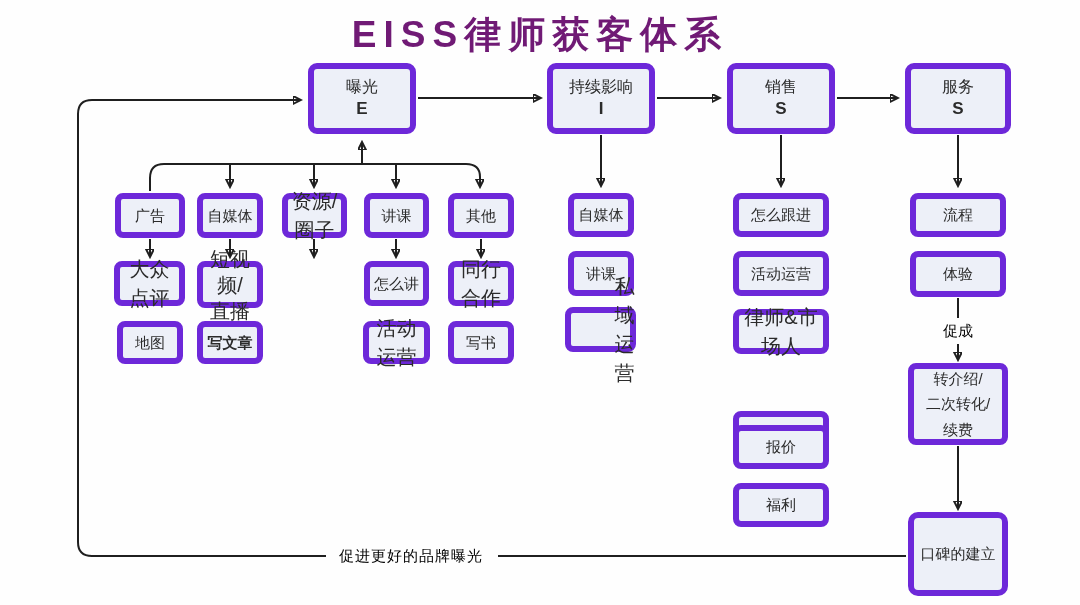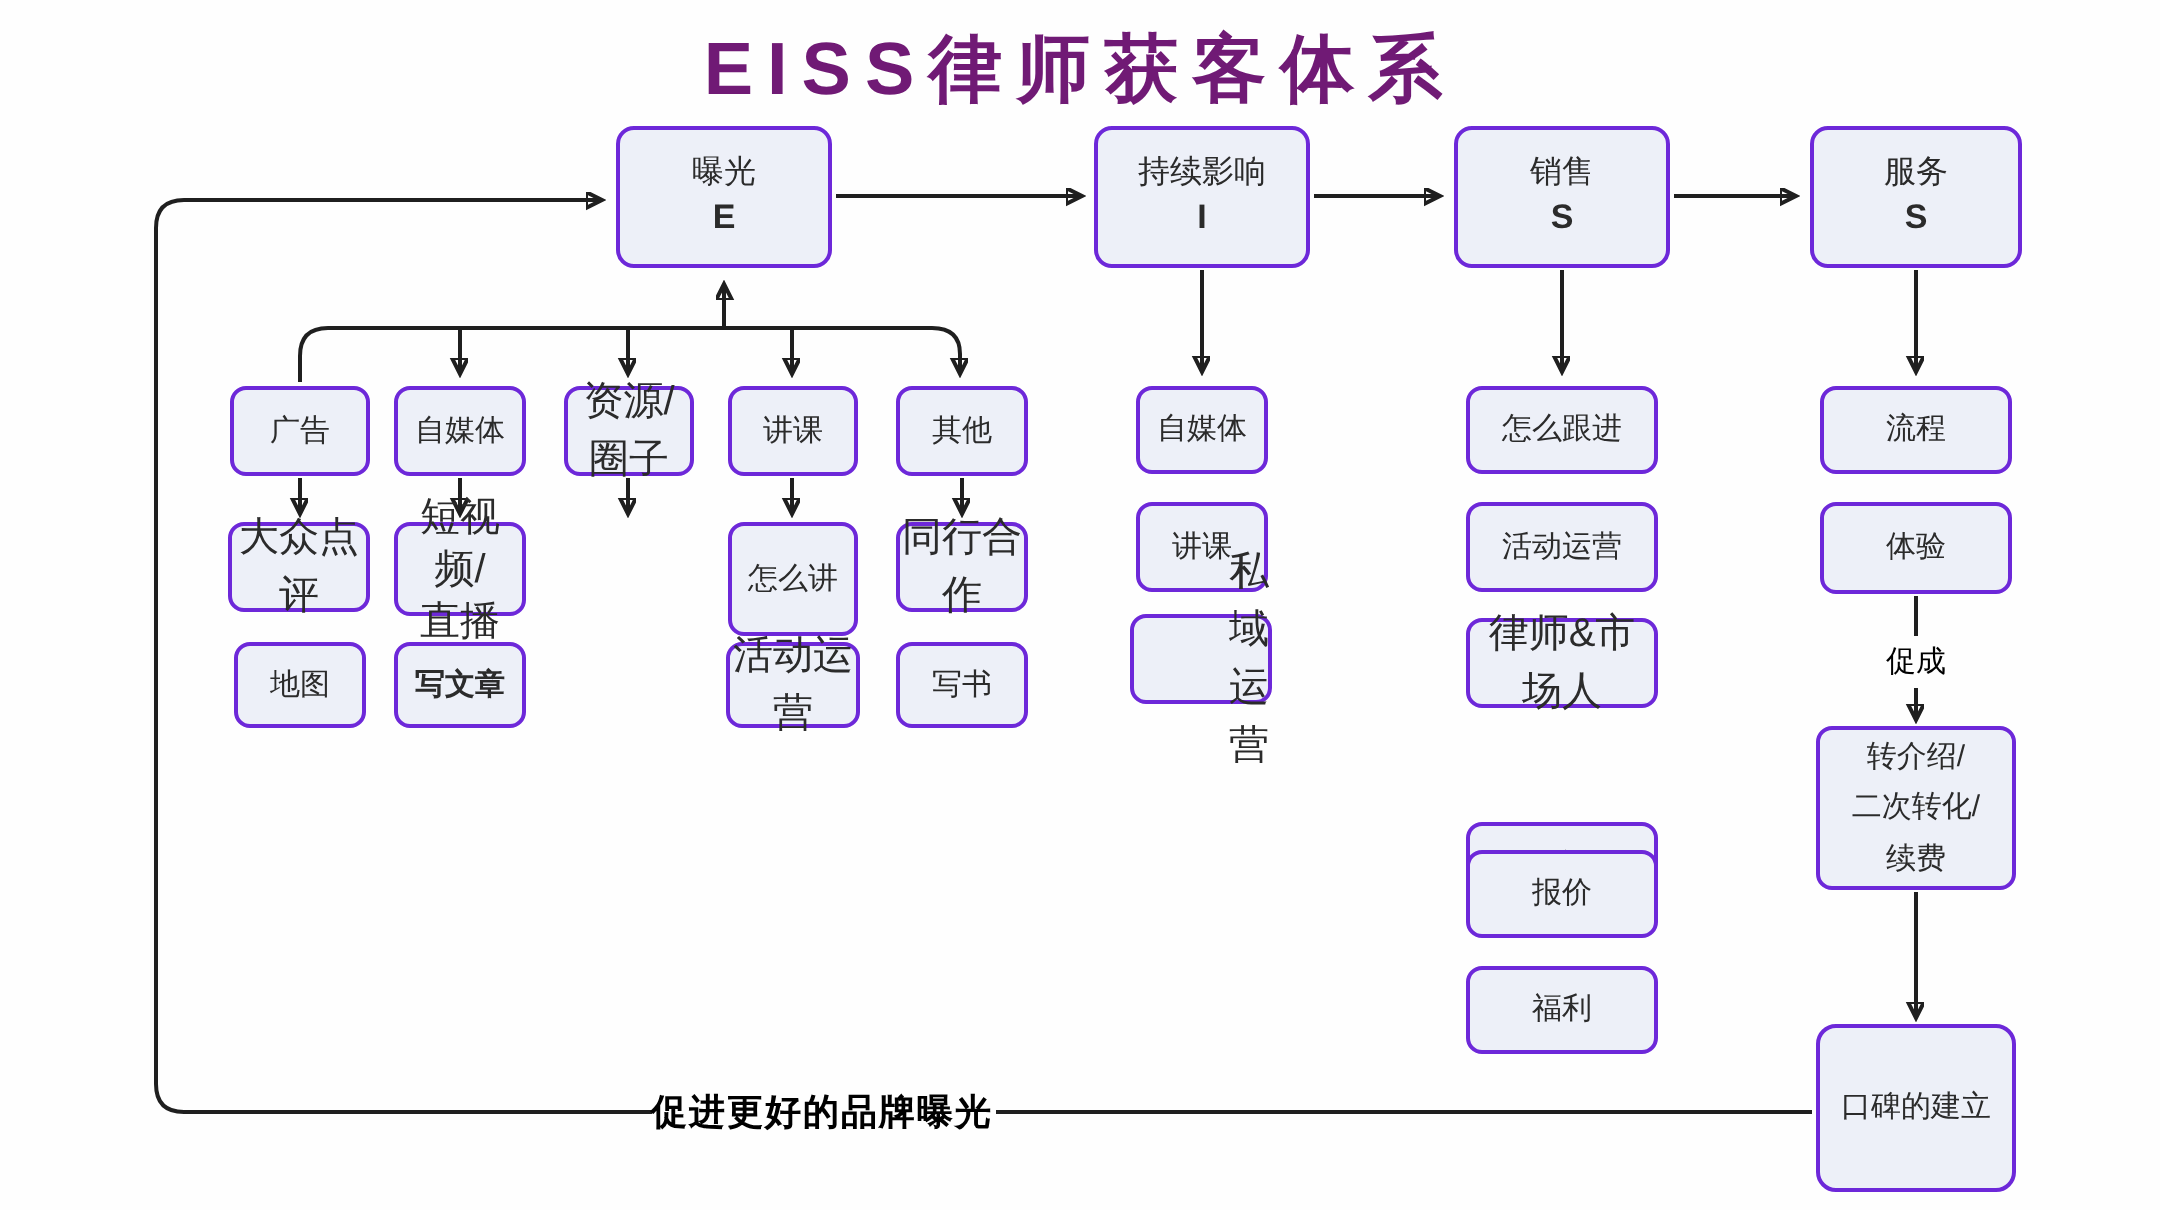--- a/index.html
+++ b/index.html
@@ -6,33 +6,33 @@
   .canvas{
     position:relative;width:1080px;height:605px;background:#fefefe;
     font-family:"Liberation Sans","DejaVu Sans",sans-serif;color:#2b2b2b;overflow:hidden;
   }
   .title{
     position:absolute;left:0;top:10px;width:100%;text-align:center;
     font-size:37px;font-weight:900;letter-spacing:7px;color:#701a75;
   }
   .box{
     position:absolute;box-sizing:border-box;
-    background:#edf0f8;border:2px solid #6d28d9;border-radius:8px;
+    background:#edf0f8;border:6px solid #6d28d9;border-radius:8px;
     display:flex;align-items:center;justify-content:center;
     text-align:center;font-size:15px;line-height:1.45;
     white-space:pre-line;color:#2b2b2b;
   }
   .stage{border-radius:9px;flex-direction:column;font-size:16px;line-height:1.35;}
   .stage .letter{font-weight:700;font-size:17px;}
   .small{font-size:20px;}
   .edge-label{
     position:absolute;transform:translate(-50%,-50%);
     font-size:15px;color:#000000;white-space:nowrap;background:transparent;
   }
-  .feedback-label{font-size:18px;letter-spacing:1px;font-weight:bold;}
+  .feedback-label{font-size:15px;letter-spacing:1px;}
   svg.wires{position:absolute;left:0;top:0;width:1080px;height:605px;pointer-events:none;}
   svg.wires path{fill:none;stroke:#1f1f1f;stroke-width:2;}
 </style>
 </head>
 <body>
 
 <div class="canvas">
 
   <svg class="wires" viewBox="0 0 1080 605">
     <defs>
@@ -92,21 +92,21 @@
 
   <div class="box" style="left:115px;top:193px;width:70px;height:45px;">广告</div>
   <div class="box" style="left:197px;top:193px;width:66px;height:45px;">自媒体</div>
   <div class="box small" style="left:282px;top:193px;width:65px;height:45px;">资源/圈子</div>
   <div class="box" style="left:364px;top:193px;width:65px;height:45px;">讲课</div>
   <div class="box" style="left:448px;top:193px;width:66px;height:45px;">其他</div>
 
   <div class="box small" style="left:114px;top:261px;width:71px;height:45px;">大众点评</div>
   <div class="box small" style="left:197px;top:261px;width:66px;height:47px;line-height:1.3;">短视频/
 直播</div>
-  <div class="box" style="left:364px;top:261px;width:65px;height:57px;">怎么讲</div>
+  <div class="box" style="left:364px;top:261px;width:65px;height:45px;">怎么讲</div>
   <div class="box small" style="left:448px;top:261px;width:66px;height:45px;">同行合作</div>
 
   <div class="box" style="left:117px;top:321px;width:66px;height:43px;">地图</div>
   <div class="box" style="left:197px;top:321px;width:66px;height:43px;font-weight:bold;">写文章</div>
   <div class="box small" style="left:363px;top:321px;width:67px;height:43px;">活动运营</div>
   <div class="box" style="left:448px;top:321px;width:66px;height:43px;">写书</div>
 
   <div class="box" style="left:568px;top:193px;width:66px;height:44px;">自媒体</div>
   <div class="box" style="left:568px;top:251px;width:66px;height:45px;">讲课</div>
   <div class="box small" style="left:565px;top:307px;width:71px;height:45px;padding-left:48px;">私域运营</div>

